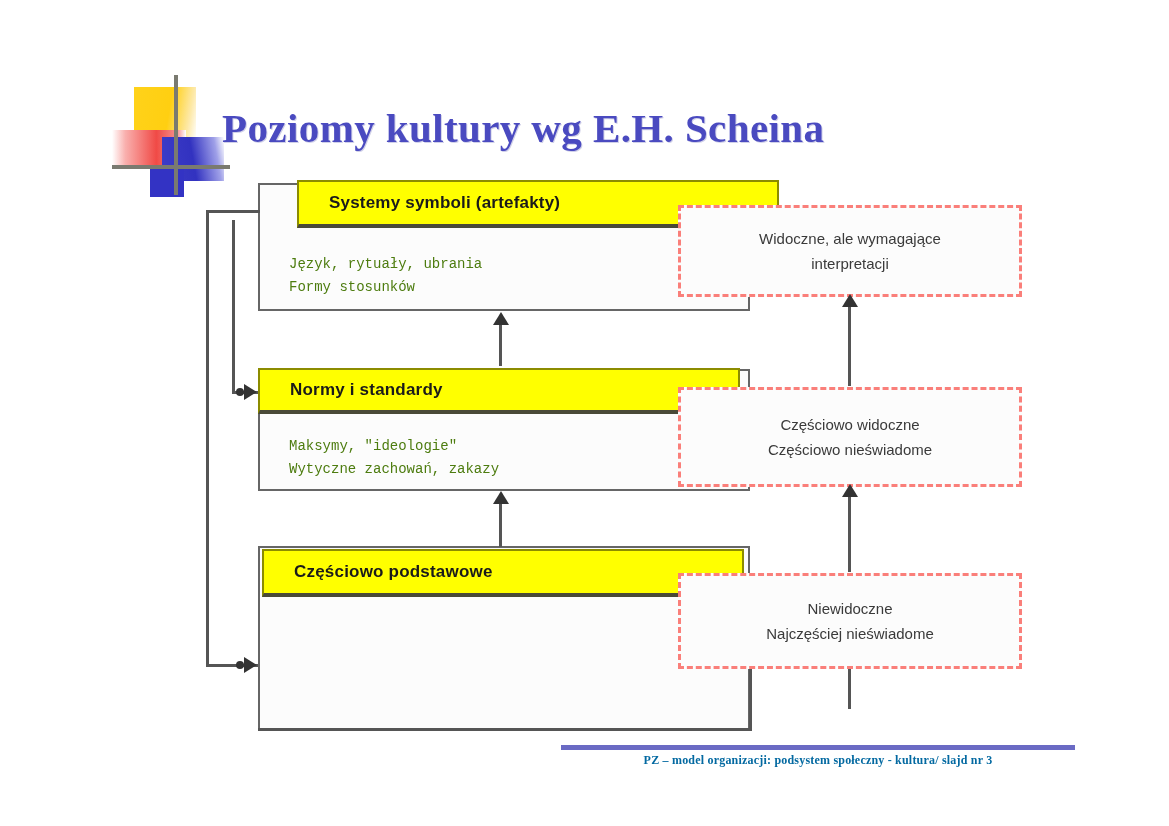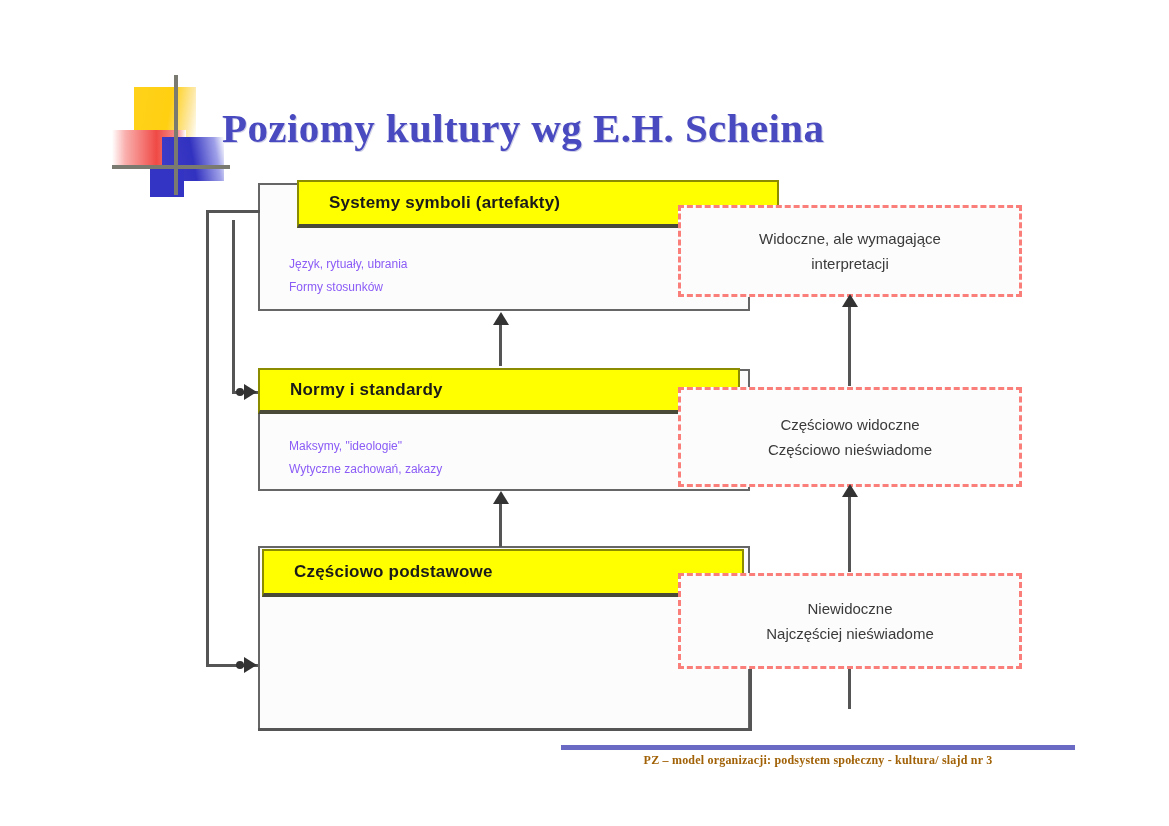--- a/index.html
+++ b/index.html
@@ -115,25 +115,26 @@
     letter-spacing: 0.2px;
     z-index: 3;
   }
   .lvl-head.h1 { left: 262px; top: 180px; width: 482px; height: 48px; margin-left: 35px; }
   .lvl-head.h2 { left: 258px; top: 368px; width: 482px; height: 46px; text-align: center; }
   .lvl-head.h3 { left: 262px; top: 549px; width: 482px; height: 48px; }
 
   
   .lvl-body {
     position: absolute;
-    font-size: 12px;
-    color: #8b5cf6;
+    font-size: 14px;
+    color: #4d7c0f;
     line-height: 23px;
     z-index: 4;
     white-space: nowrap;
+    font-family: Liberation Mono, monospace;
   }
   .lvl-body.t1 { left: 289px; top: 253px; }
   .lvl-body.t2 { left: 289px; top: 435px; }
   .lvl-body.t3 { left: 289px; top: 608px; }
   .lvl-body .ln { display: block; }
 
   
   .note {
     position: absolute;
     border: 3px dashed #fa7f7a;
@@ -198,21 +199,21 @@
   }
   .footer-text {
     position: absolute;
     left: 561px;
     top: 753px;
     width: 514px;
     text-align: center;
     font-family: "Liberation Serif", serif;
     font-size: 12px;
     font-weight: bold;
-    color: #a16207;
+    color: #0369a1;
     white-space: nowrap;
     letter-spacing: 0.2px;
   }
 </style>
 </head>
 <body>
 
 <div class="slide">
 
   <div class="logo">

